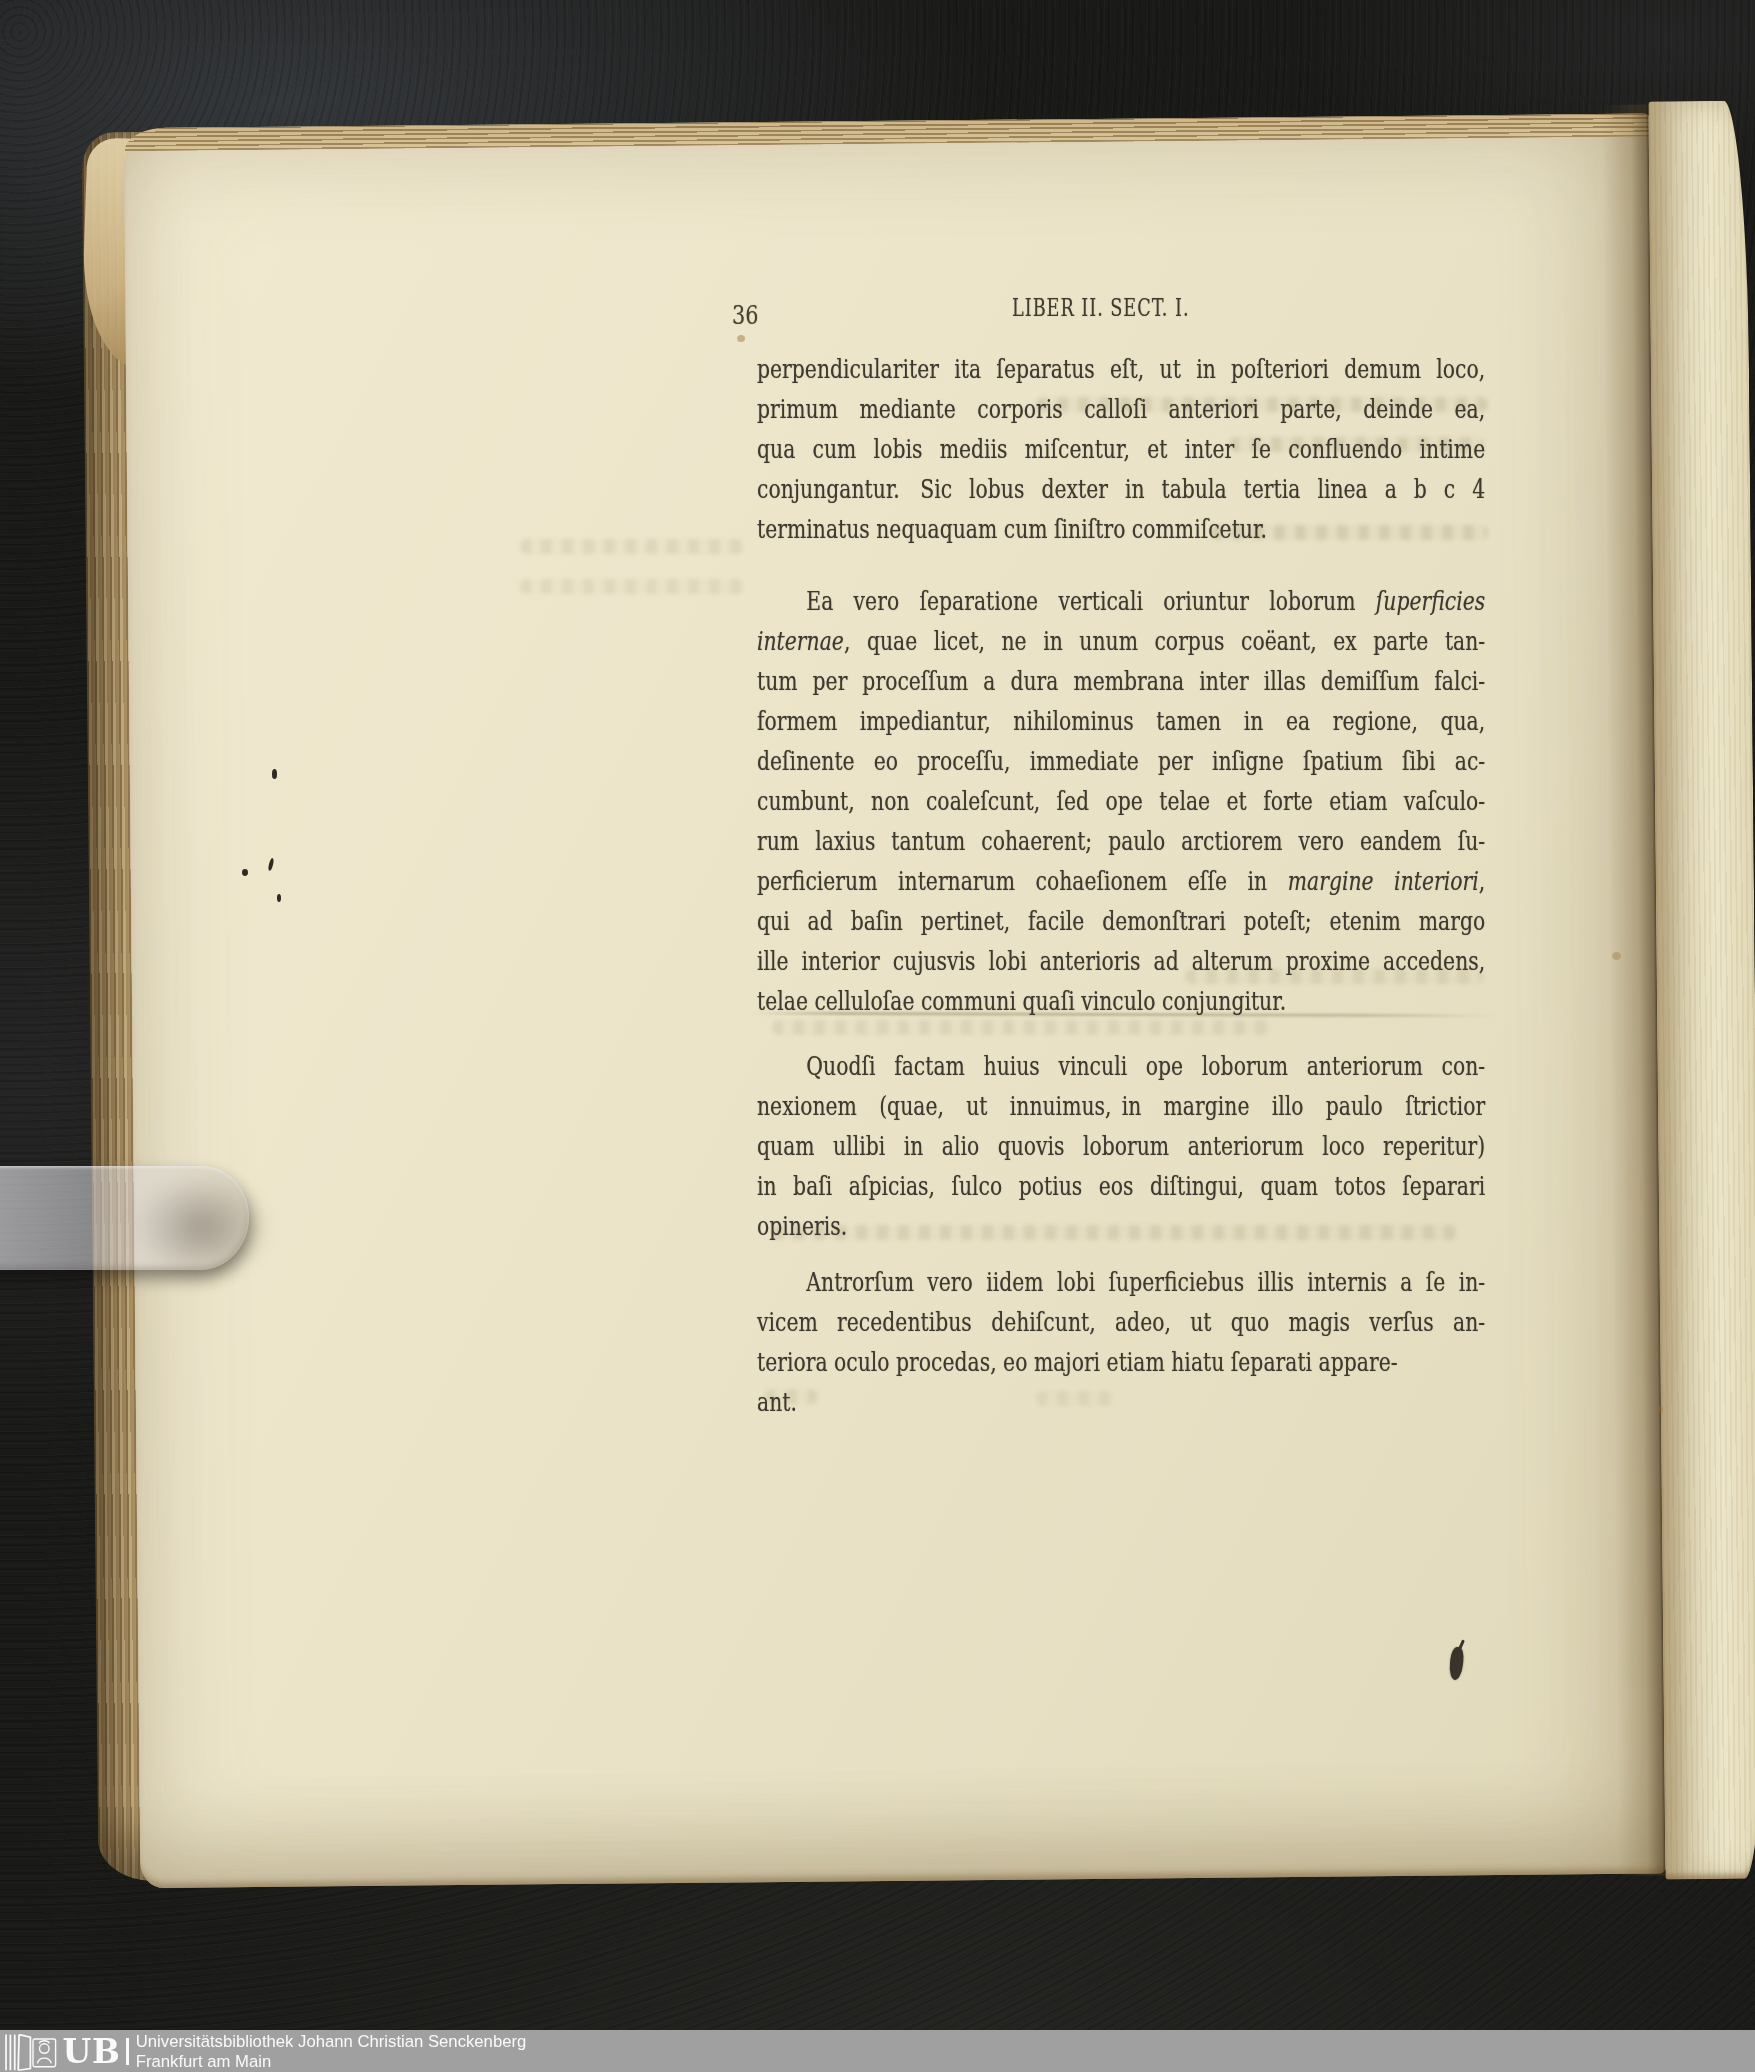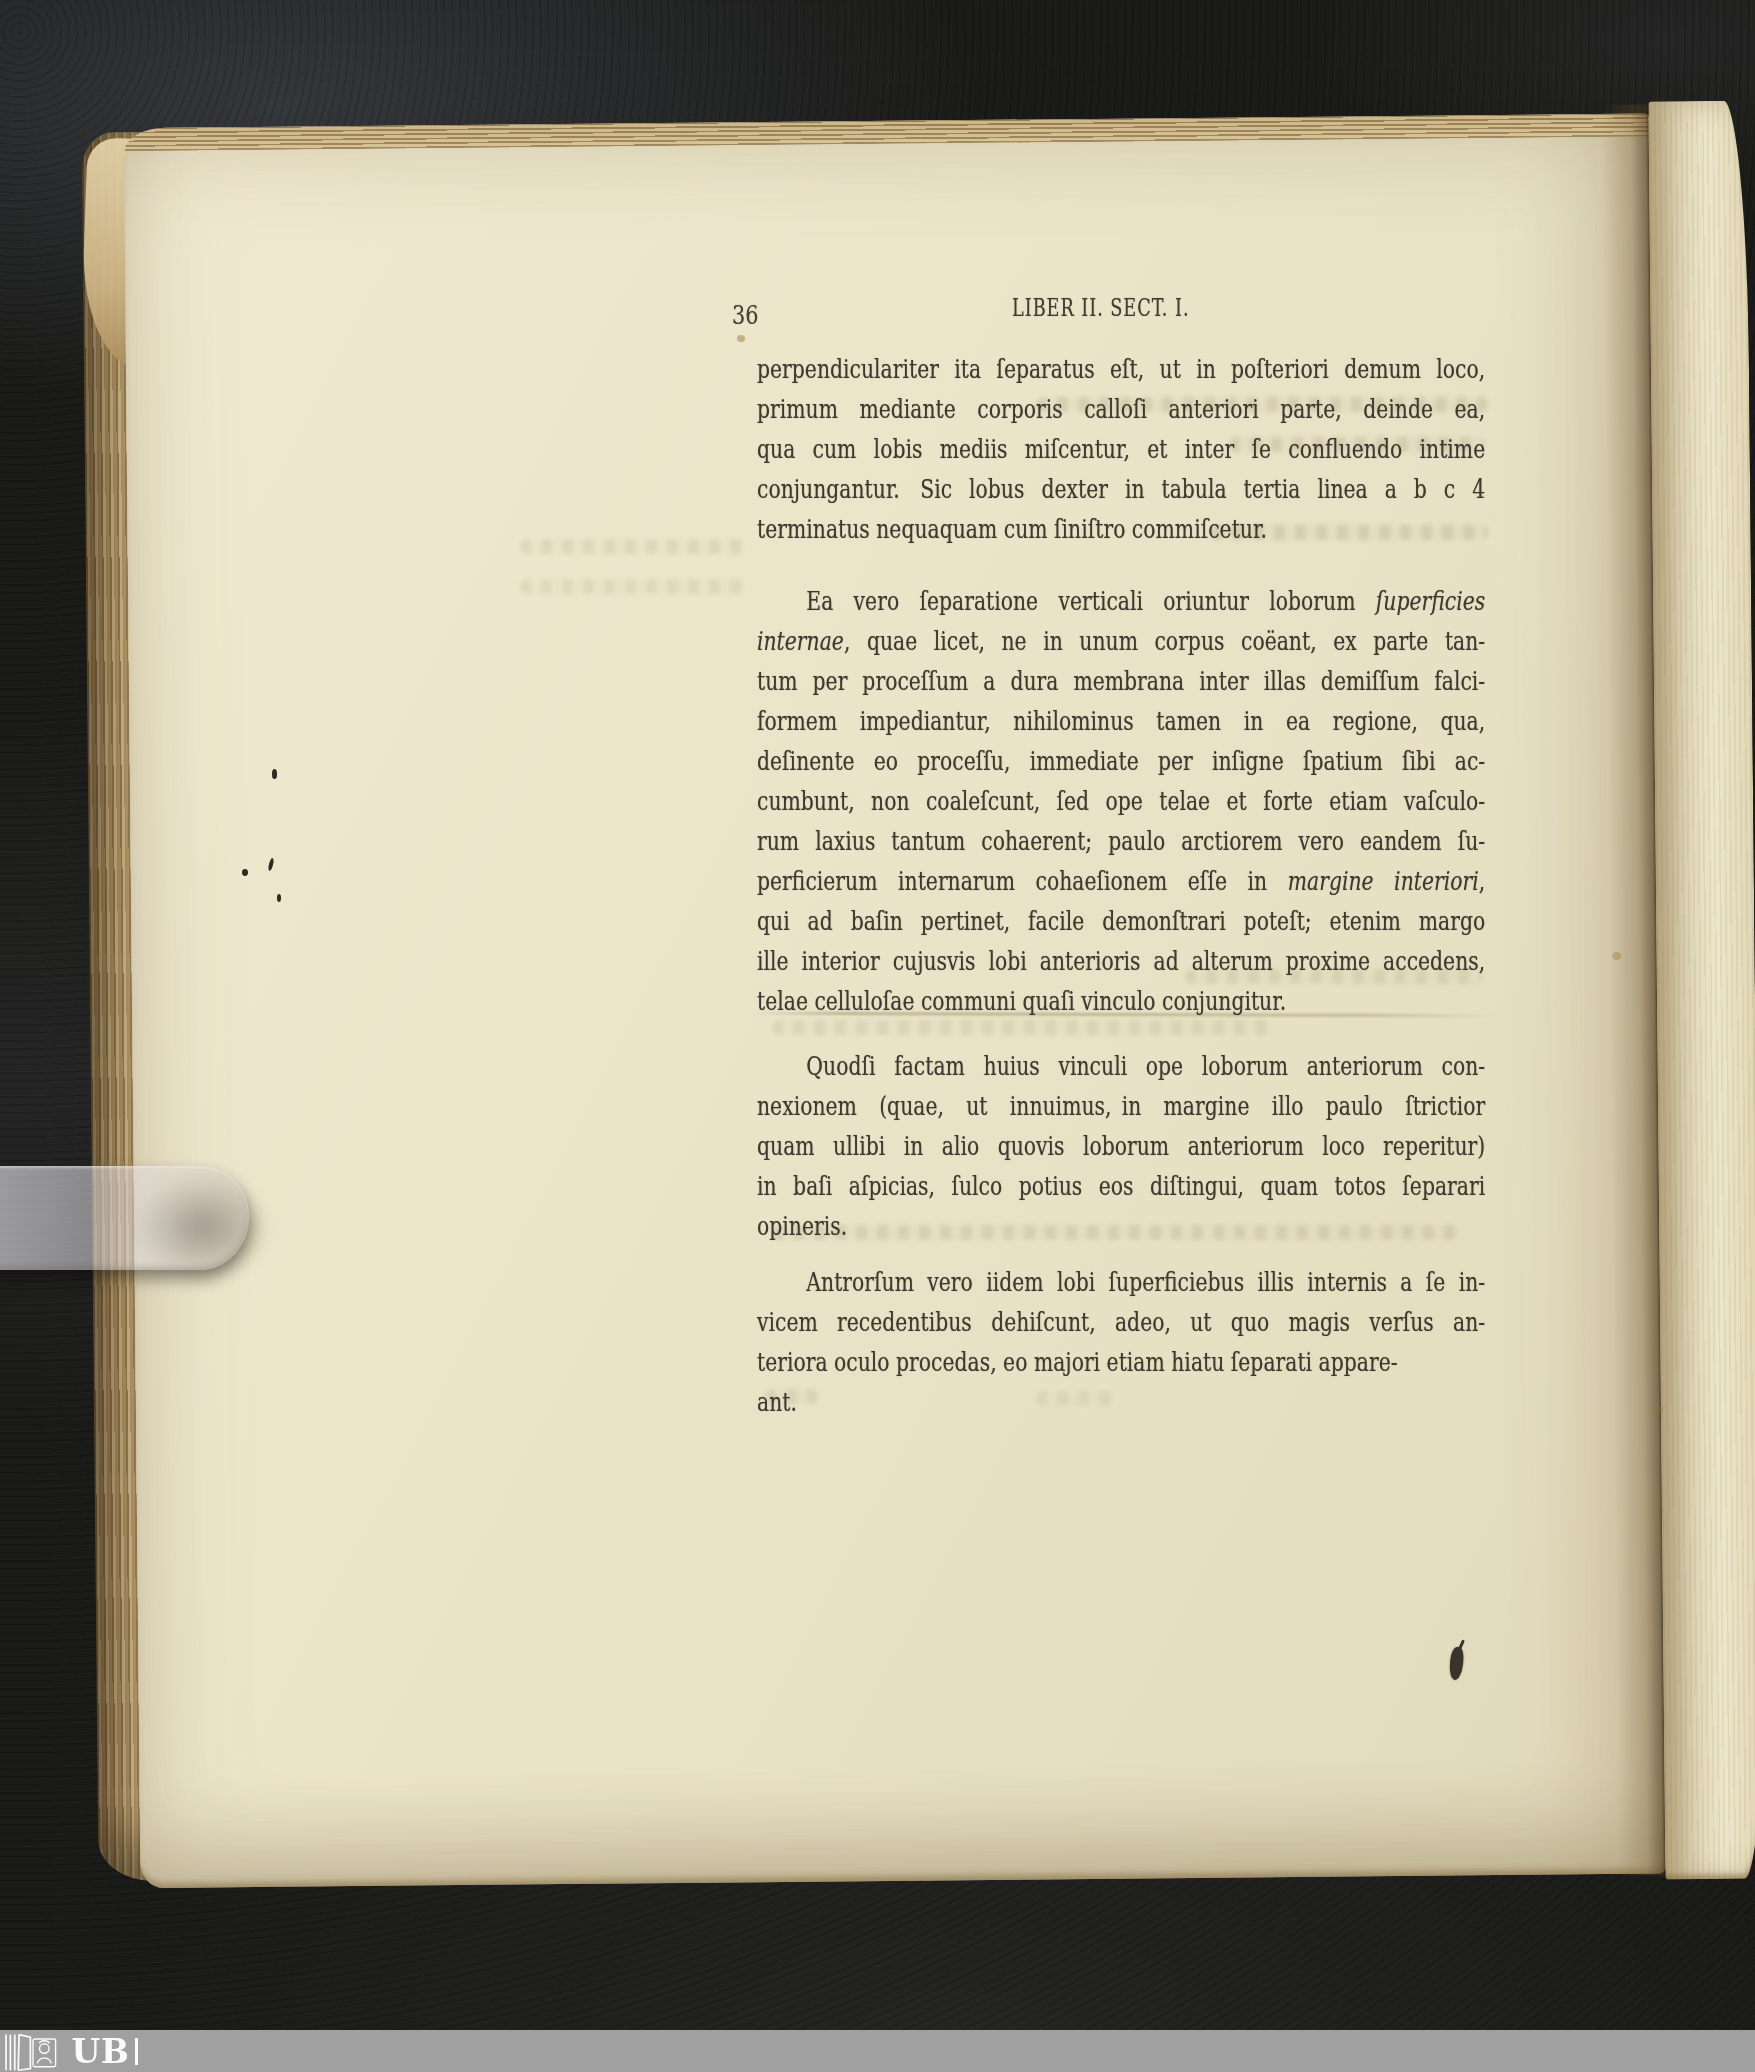--- a/index.html
+++ b/index.html
@@ -135,21 +135,21 @@
   
   .footer-bar {
     position:absolute; left:0; right:0; bottom:0; height:43px;
     background:var(--footer-bar, #a0a0a0); z-index:10;
     display:flex; align-items:center;
   }
   .logo { display:flex; align-items:center; height:100%; margin-left:4.4px; }
   .logo svg { display:block; }
   .logo-ub {
     font-family:"DejaVu Serif", serif; font-weight:bold; font-size:33px;
-    color:var(--footer-text,#fafafa); line-height:1; margin-left:9px; letter-spacing:0.9px;
+    color:var(--footer-text,#fafafa); line-height:1; margin-left:0; letter-spacing:0.9px;
   }
   .logo-sep { width:2.6px; height:27px; background:var(--footer-text,#fafafa); margin:0 7px 0 5.3px; }
   .footer-text { color:var(--footer-text,#fafafa); font-size:16.7px; line-height:19.3px; }
 </style>
 </head>
 <body>
 
 <div class="screen">
   <div class="leather"></div>
 
@@ -243,15 +243,19 @@
         <g stroke="#fafafa" stroke-width="1.6" fill="none">
           <rect x="33" y="8" width="26" height="32" rx="2"></rect>
           <circle cx="46" cy="19" r="5.5"></circle>
           <path d="M38 36 C40 28, 52 28, 54 36"></path>
           <path d="M40 13 C42 9, 50 9, 52 13"></path>
         </g>
       </svg>
       <span class="logo-ub">UB</span>
       <span class="logo-sep"></span>
     </div>
+    <div class="footer-text">
+      <div>Universitätsbibliothek Johann Christian Senckenberg</div>
+      <div>Frankfurt am Main</div>
+    </div>
   </div>
 </div>
 
 
 </body></html>

